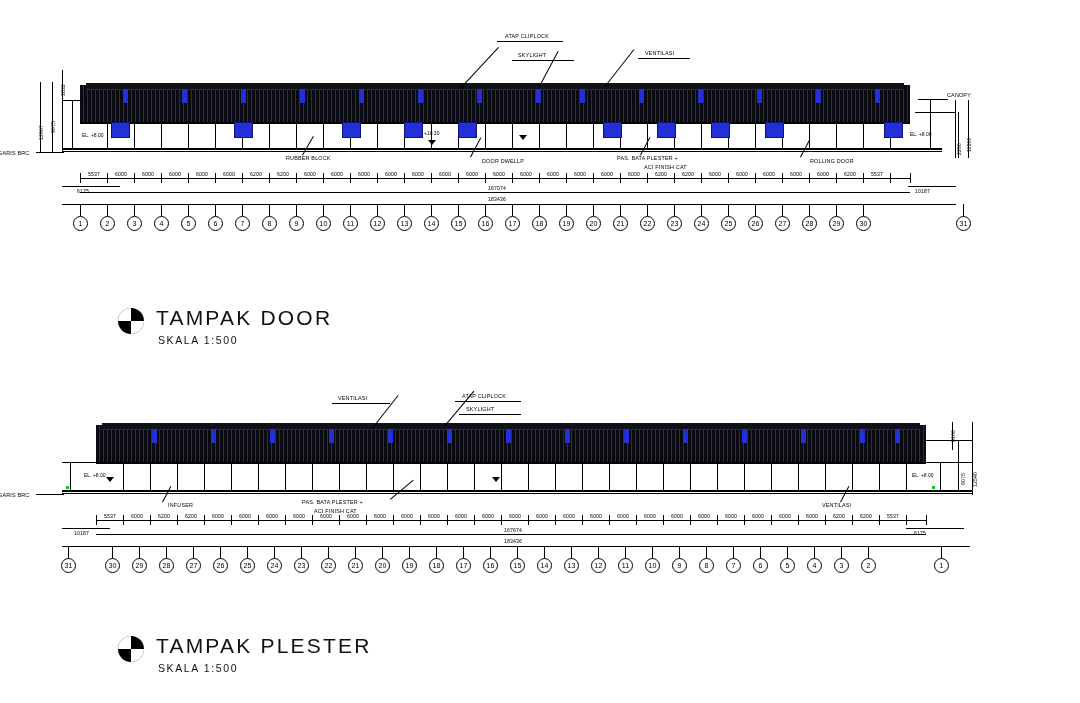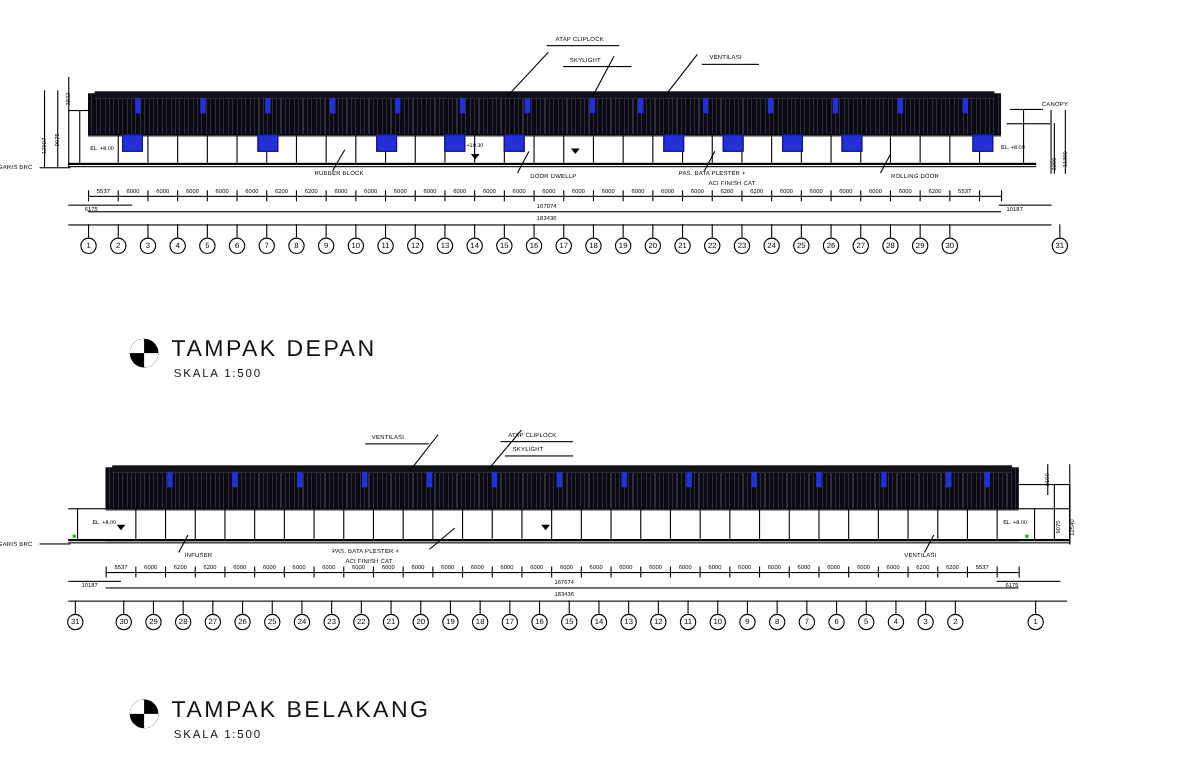--- a/index.html
+++ b/index.html
@@ -484,21 +484,21 @@
       <div class="bubble" style="left:829px;top:216px;">29</div>
       <div class="bubble-stem" style="left:863px;top:204px;height:12px;"></div>
       <div class="bubble" style="left:856px;top:216px;">30</div>
       <div class="bubble-stem" style="left:963px;top:204px;height:12px;"></div>
       <div class="bubble" style="left:956px;top:216px;">31</div>
     </div>
   </div>
 
   <div class="title-wrap" style="left:118px;top:306px;width:380px;height:48px;">
     <div class="title-circle" style="left:0;top:2px;"></div>
-    <div class="title-main" style="left:38px;top:0;">TAMPAK  DEPAN</div>
+    <div class="title-main" style="left:38px;top:0;">TAMPAK  DOOR</div>
     <div class="title-sub" style="left:40px;top:28px;">SKALA  1:500</div>
   </div>
 
   <div class="elev" style="left:0;top:380px;width:1080px;height:230px;">
 
     <div class="roof-body" style="left:96px;top:45px;width:830px;height:38px;">
       <div class="roof-fins"></div>
     </div>
     <div class="roof-ridge" style="left:102px;top:43px;width:818px;height:6px;"></div>
     <div class="hline" style="left:96px;top:82px;width:830px;"></div>
@@ -743,17 +743,17 @@
       <div class="bubble" style="left:834px;top:178px;">3</div>
       <div class="bubble-stem" style="left:868px;top:166px;height:12px;"></div>
       <div class="bubble" style="left:861px;top:178px;">2</div>
       <div class="bubble-stem" style="left:941px;top:166px;height:12px;"></div>
       <div class="bubble" style="left:934px;top:178px;">1</div>
     </div>
   </div>
 
   <div class="title-wrap" style="left:118px;top:634px;width:420px;height:48px;">
     <div class="title-circle" style="left:0;top:2px;"></div>
-    <div class="title-main" style="left:38px;top:0;">TAMPAK  BELAKANG</div>
+    <div class="title-main" style="left:38px;top:0;">TAMPAK  PLESTER</div>
     <div class="title-sub" style="left:40px;top:28px;">SKALA  1:500</div>
   </div>
 
 </div>
 
 </body></html>

